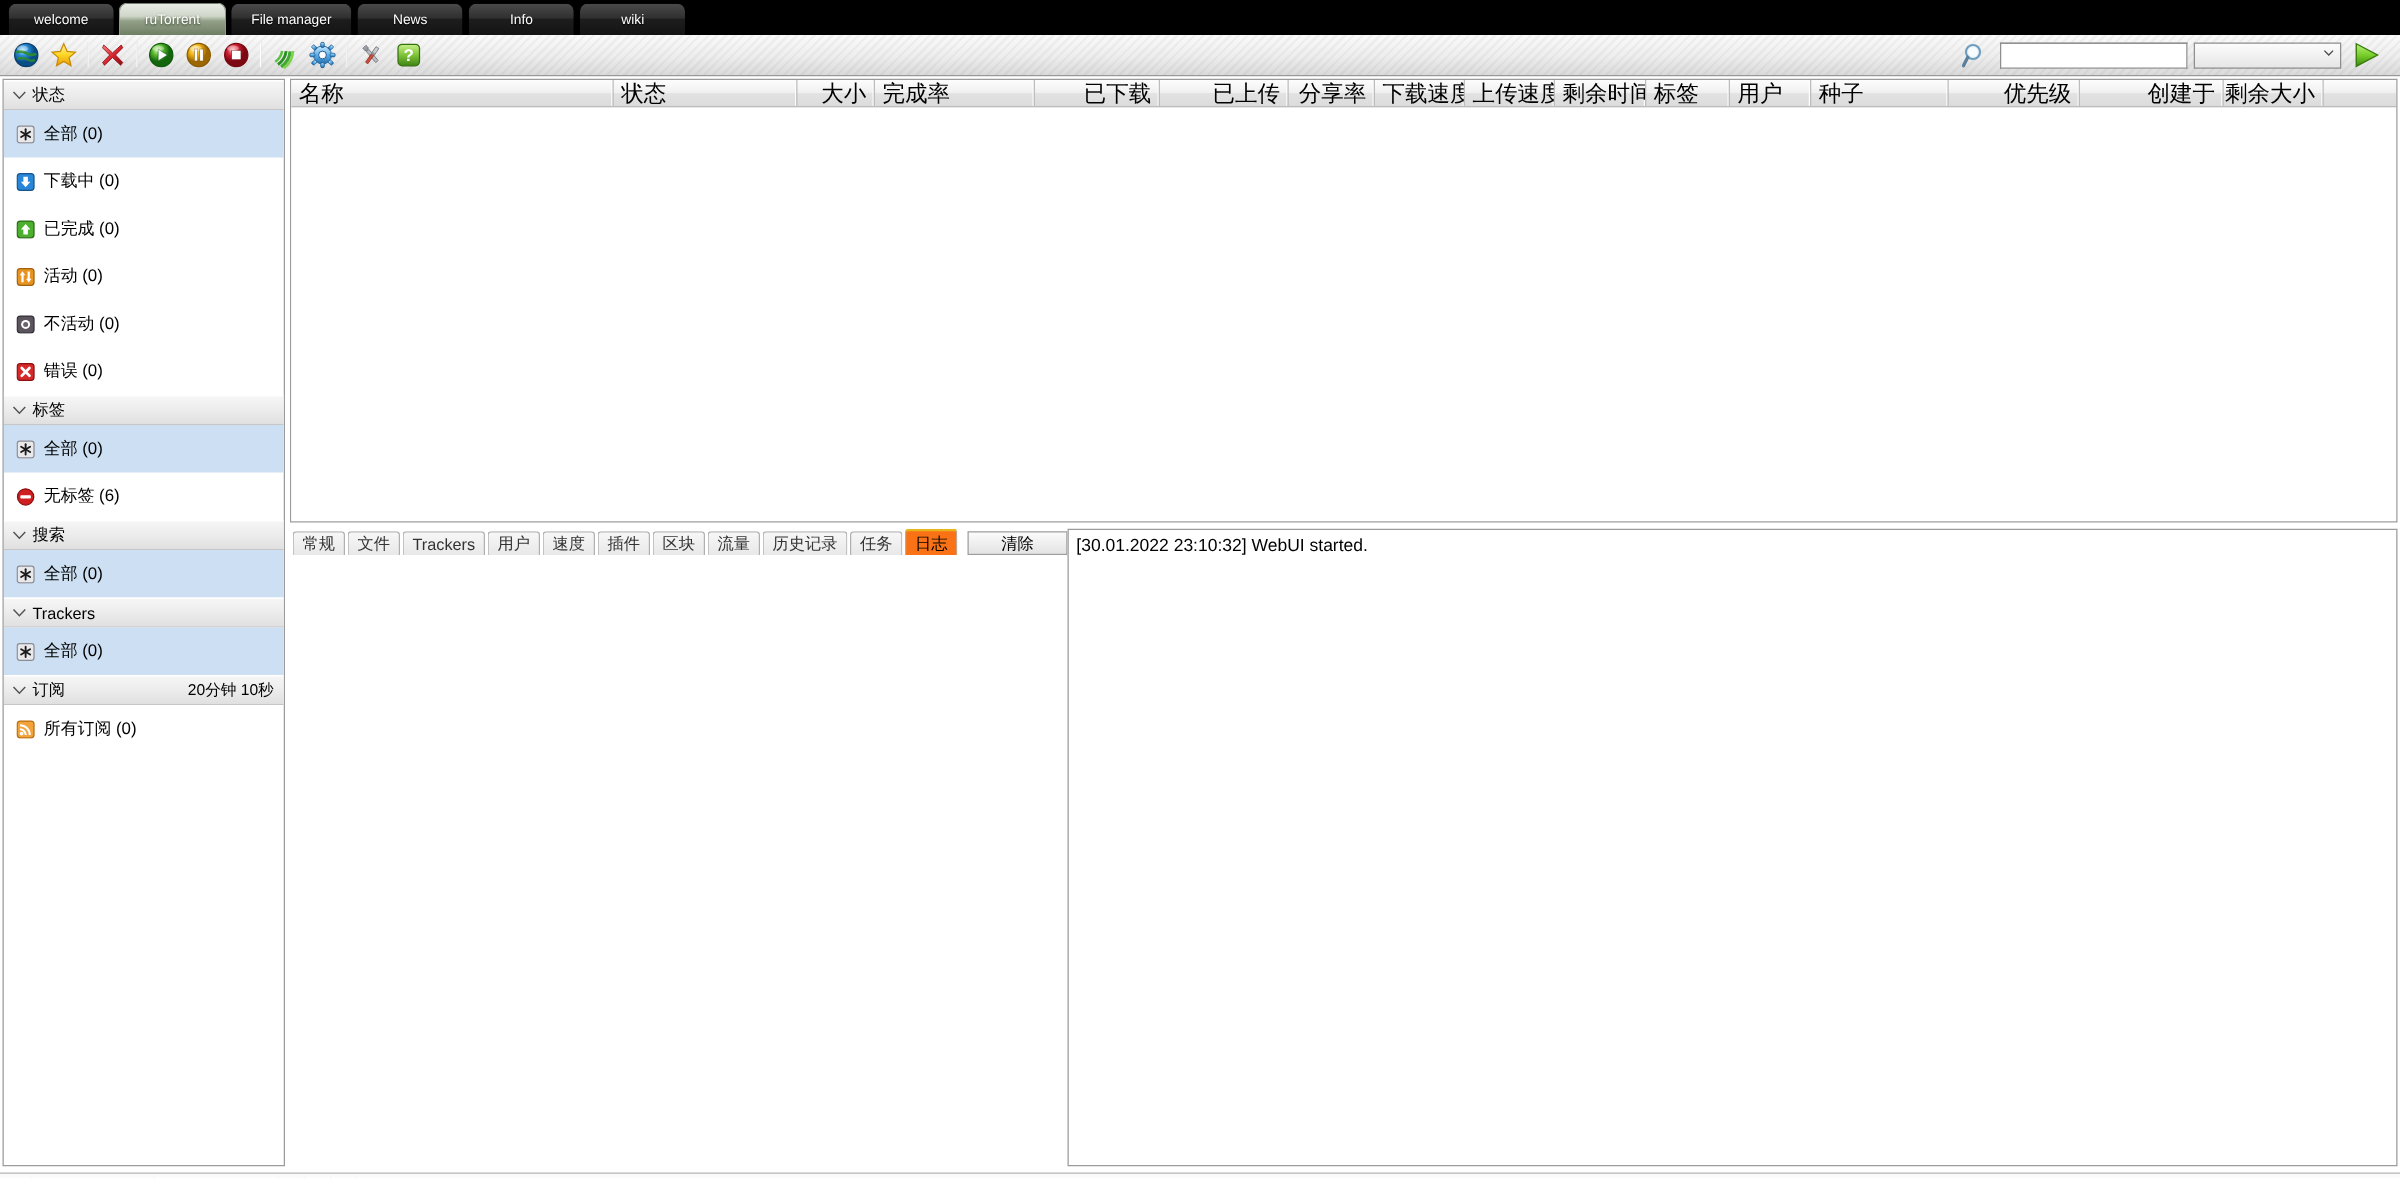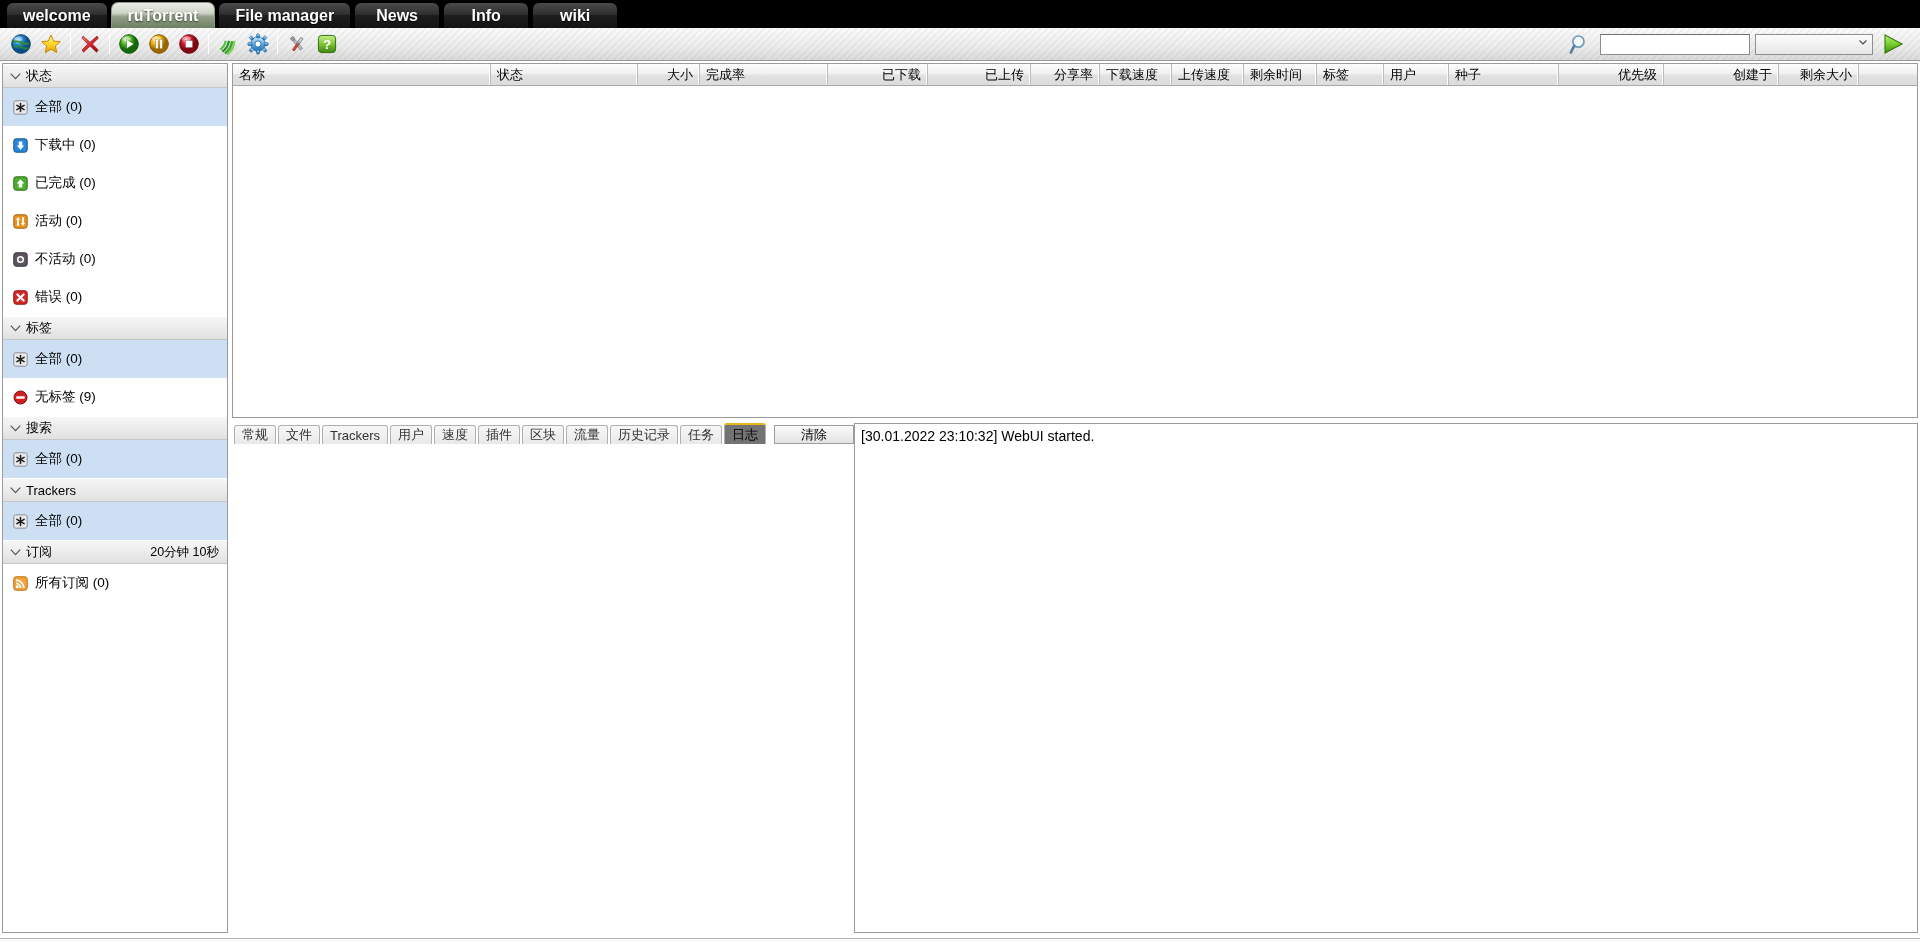--- a/index.html
+++ b/index.html
@@ -25,22 +25,22 @@
   }
   .wtab {
     height: 26px;
     min-width: 86px;
     margin-right: 3px;
     padding: 0 16px;
     display: flex;
     align-items: center;
     justify-content: center;
     color: #ffffff;
-    font-weight: bold;
-    font-size: 16px;
+    font-weight: normal;
+    font-size: 11px;
     border-radius: 7px 7px 0 0;
     background: linear-gradient(to bottom, #4a4a4a 0%, #303030 45%, #1d1d1d 50%, #141414 100%);
     text-shadow: 0 1px 1px #000;
     cursor: pointer;
     border: 1px solid #000;
     border-bottom: none;
     white-space: nowrap;
   }
   .wtab.active {
     background: linear-gradient(to bottom, #e9ece6 0%, #cfd6c8 40%, #93a089 55%, #6e7f63 100%);
@@ -184,21 +184,21 @@
     display: flex;
     background: linear-gradient(to bottom, #fdfdfd 0%, #f0f0f0 48%, #e2e2e2 52%, #dcdcdc 100%);
     border-bottom: 1px solid #a8a8a8;
     flex: 0 0 22px;
   }
   .th {
     height: 21px;
     display: flex;
     align-items: center;
     padding: 0 6px;
-    font-size: 13px;
+    font-size: 18px;
     border-right: 1px solid #bdbdbd;
     box-shadow: inset -1px 0 0 #fdfdfd;
     cursor: pointer;
     overflow: hidden;
     white-space: nowrap;
     user-select: none;
   }
   .th.r { justify-content: flex-end; }
   #tbody { flex: 1; background: #fff; }
 
@@ -224,21 +224,21 @@
     font-size: 13px;
     background: linear-gradient(to bottom,#f7f7f7,#e8e8e8);
     border: 1px solid #b0b0b0;
     border-bottom: none;
     border-radius: 3px 3px 0 0;
     cursor: pointer;
     color: #333;
     white-space: nowrap;
   }
   .dtab.active {
-    background: #737373;
+    background: #f97316;
     border-top: 2px solid #e8b61c;
     color: #000;
     font-weight: normal;
     height: 21px;
     padding-top: 0;
   }
   .dbtn {
     height: 19px;
     margin-left: 6px;
     padding: 0 26px;
@@ -586,21 +586,21 @@
         </span>
         <span>全部 (0)</span>
       </div>
       <div class="cat-item">
         <span class="ico">
           <svg width="15" height="15" viewBox="0 0 15 15">
             <circle cx="7.5" cy="7.5" r="6.5" fill="#d01f20" stroke="#8c0d0d" stroke-width="1"></circle>
             <rect x="3.3" y="6.2" width="8.4" height="2.6" rx=".6" fill="#ffffff"></rect>
           </svg>
         </span>
-        <span>无标签 (9)</span>
+        <span>无标签 (6)</span>
       </div>
       <div class="cat-header">
         <span class="tri">
           <svg width="11" height="8" viewBox="0 0 11 8">
             <path d="M0.8 1.6 L5.5 6.6 L10.2 1.6" stroke="#555" stroke-width="1.2" fill="none"></path>
           </svg>
         </span>
         <span>搜索</span>
         <span class="cat-extra"></span>
       </div>

